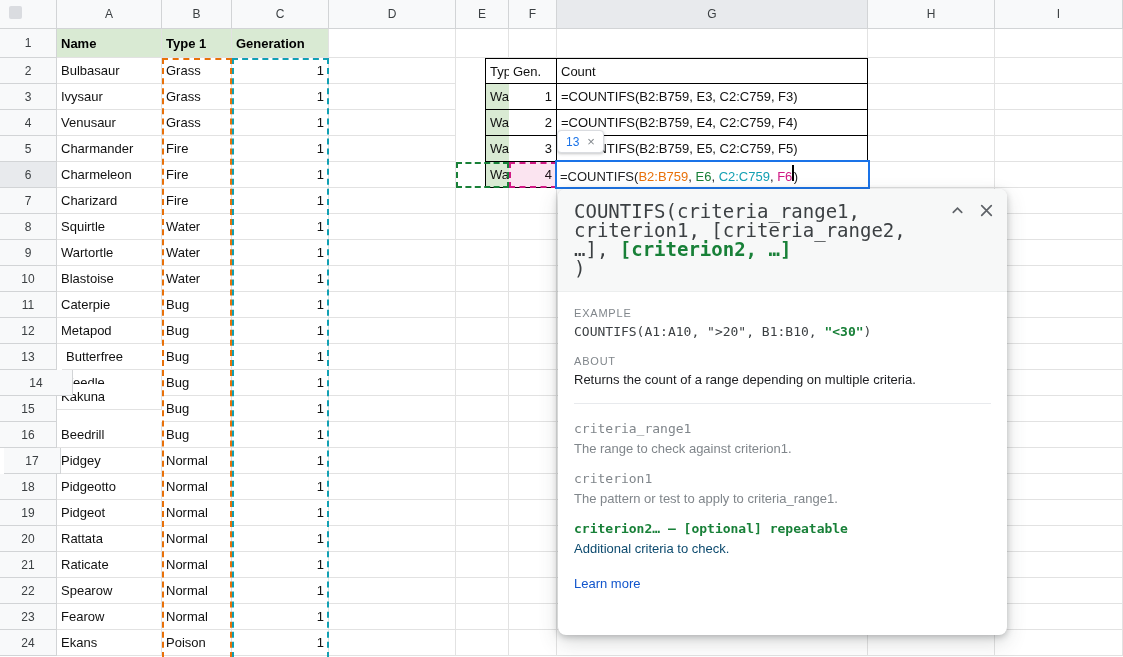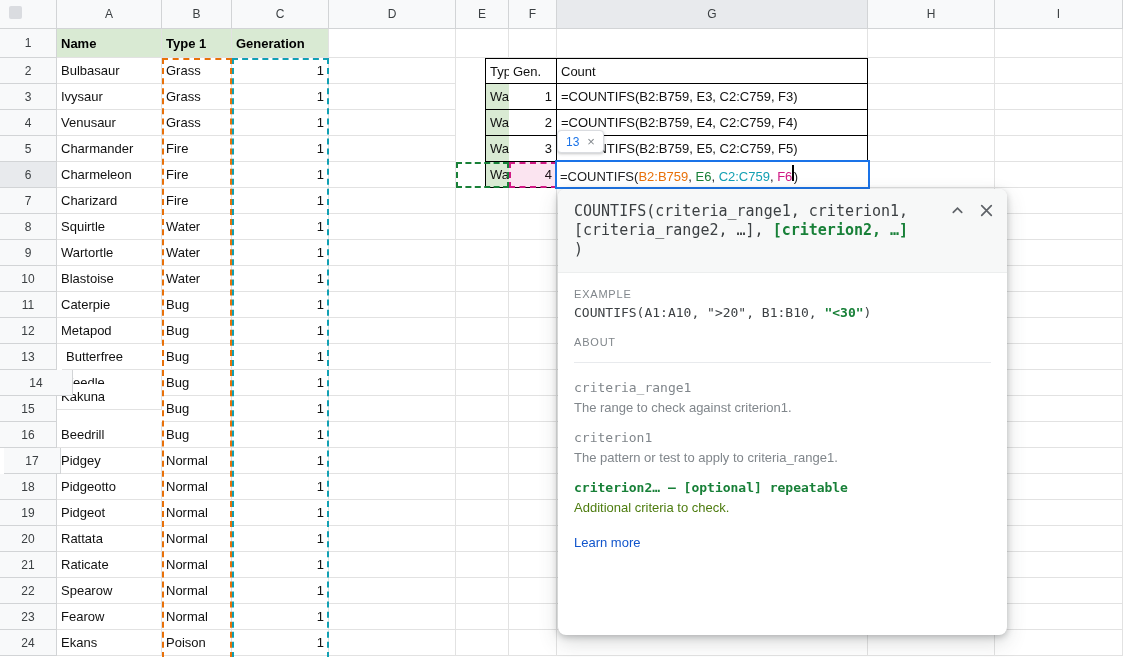--- a/index.html
+++ b/index.html
@@ -46,35 +46,35 @@
           display:inline-flex; align-items:center; padding:0 8px; font-size:12px; z-index:6; }
   #chip .val { color:#1a73e8; }
   #chip .x { color:#80868b; margin-left:8px; font-size:13px; cursor:pointer; }
 
   
   #popup { position:absolute; left:558px; top:189px; width:449px; height:446px; background:#fff;
            border-radius:8px; box-shadow:0 2px 6px rgba(60,64,67,.3),0 8px 20px rgba(60,64,67,.18);
            z-index:10; font-size:13px; color:#202124; overflow:hidden; }
   #popup .head { background:#f7f8f8; padding:13px 60px 13px 16px; position:relative;
                  border-bottom:1px solid #eceeee; }
-  #signature { font-family:"DejaVu Sans Mono", monospace; font-size:15px; line-height:19px;
+  #signature { font-family:"DejaVu Sans Mono", monospace; font-size:19px; line-height:19px;
                color:#3c4043; }
   .gactive { color:#188038; font-weight:700; }
   .hicons { position:absolute; right:12px; top:13px; display:flex; gap:13px; align-items:center; }
   .hicons .icbtn { cursor:pointer; display:flex; }
   .pbody { padding:2px 16px 0; }
   .sec-label { font-size:11px; color:#80868b; letter-spacing:.8px; margin:13px 0 3px; }
   .code { font-family:"DejaVu Sans Mono", monospace; font-size:13px; color:#3c4043; line-height:20px; }
   .about { color:#202124; line-height:19px; margin-top:2px; }
   .divider { border-top:1px solid #e8eaed; margin:14px 0 14px; }
   .param { margin-bottom:9px; }
   .pname { font-family:"DejaVu Sans Mono", monospace; font-size:13px; color:#80868b; line-height:21px; }
   .pdesc { color:#80868b; line-height:20px; }
   .param.active .pname { color:#188038; font-weight:700; }
-  .param.active .pdesc { color:#4d7c0f; }
+  .param.active .pdesc { color:#0c4a6e; }
   .learn { color:#1155cc; display:inline-block; margin:8px 0 16px; cursor:pointer; text-decoration:none; }
 </style>
 </head>
 <body>
 
 <div id="stage">
 
   <div id="sheet">
       <div class="hcell corner" style="left: 0px; top: 0px; width: 57px; height: 29px;">
         <div class="corner-ic"></div>
@@ -357,20 +357,21 @@
           <svg width="17" height="17" viewBox="0 0 16 16">
               <path d="M3.5 3.5 L12.5 12.5 M12.5 3.5 L3.5 12.5" stroke="#5f6368" stroke-width="1.6" fill="none" stroke-linecap="round"></path>
             </svg>
         </span>
       </div>
     </div>
     <div class="pbody">
       <div class="sec-label">EXAMPLE</div>
       <div id="example-code" class="code"><span>COUNTIFS(A1:A10, "&gt;20", B1:B10, </span><span class="gactive">"&lt;30"</span><span>)</span></div>
       <div class="sec-label">ABOUT</div>
+      <div class="about">Returns the count of a range depending on multiple criteria.</div>
       <div class="divider"></div>
       <div id="params">
           <div class="param">
             <div class="pname">criteria_range1</div>
             <div class="pdesc">The range to check against criterion1.</div>
           </div>
           <div class="param">
             <div class="pname">criterion1</div>
             <div class="pdesc">The pattern or test to apply to criteria_range1.</div>
           </div>

